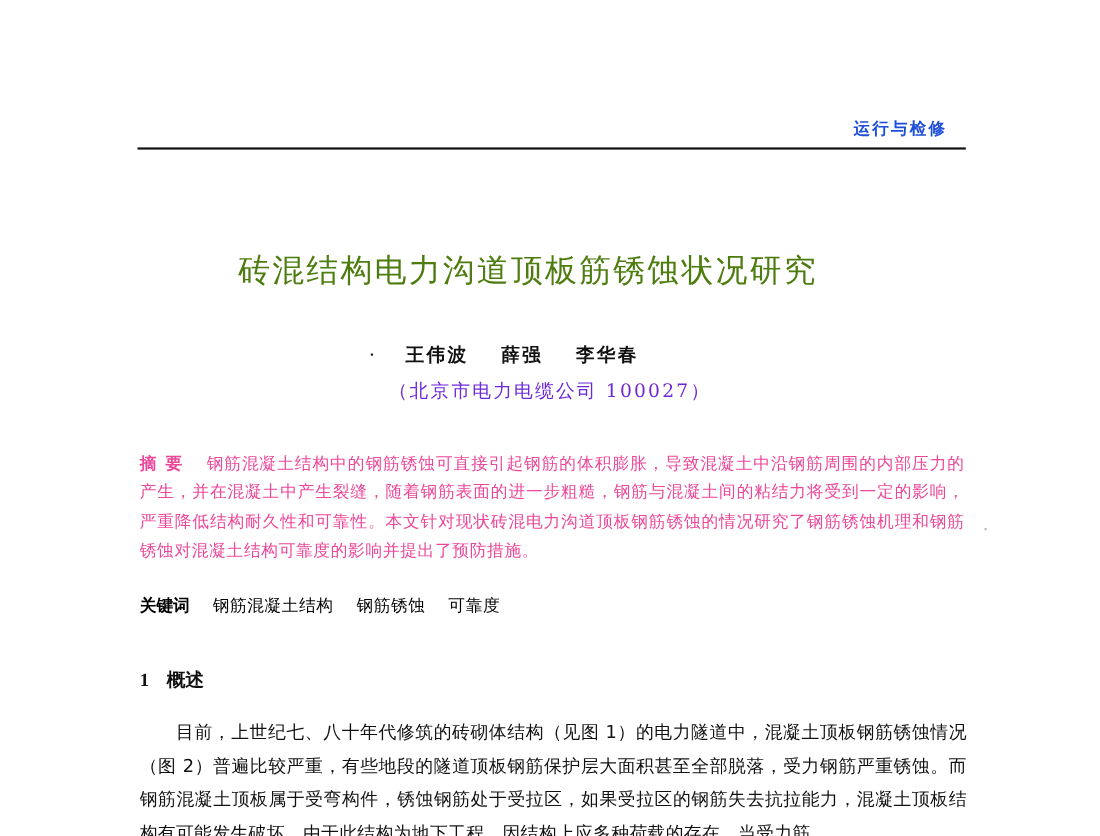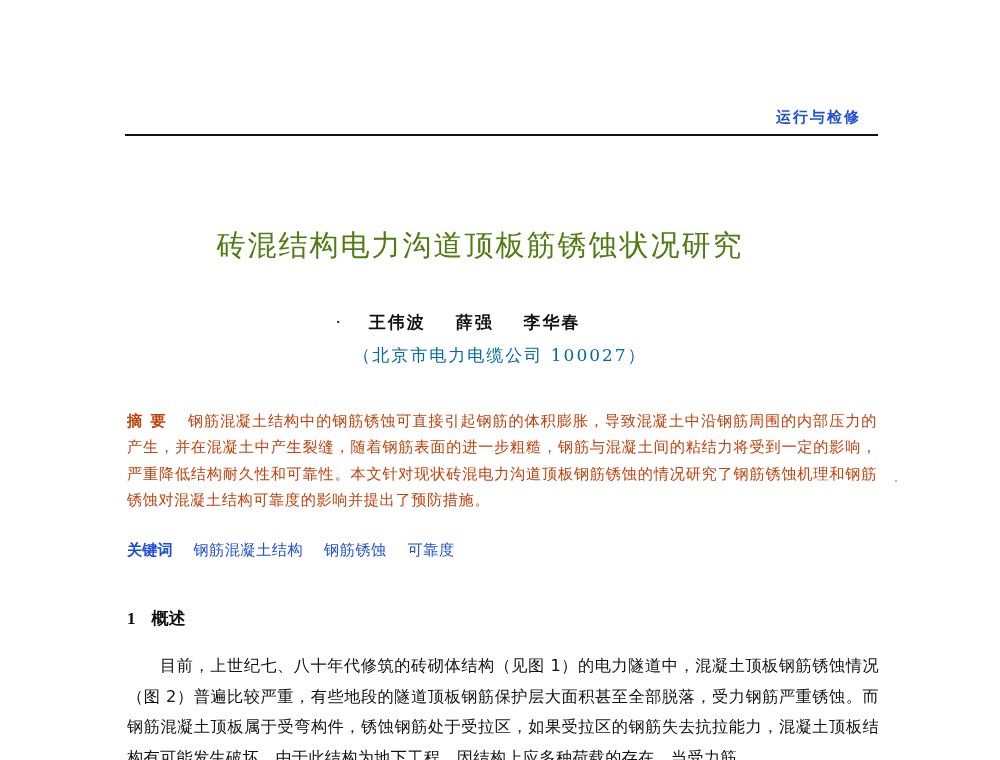--- a/index.html
+++ b/index.html
@@ -22,31 +22,31 @@
     color: #4d7c0f;
   }
   .authors {
     position: absolute; left: 0; top: 311px; width: 928px; text-align: center;
     font-size: 17px; font-weight: bold; color: #111;
   }
   .authors .dot { font-weight: normal; margin-right: 10px; }
   .authors .name { margin: 0 12px; letter-spacing: 2px; }
   .affiliation {
     position: absolute; left: 0; top: 344px; width: 1000px; text-align: center;
-    font-size: 17px; letter-spacing: 2px; color: #0369a1;
+    font-size: 17px; letter-spacing: 2px; color: #6d28d9;
   }
   .abstract {
     position: absolute; left: 127px; top: 408px; width: 750px;
     font-size: 15.2px; line-height: 26.3px; text-align: justify;
-    text-align-last: left; color: #c2410c; letter-spacing: 0.6px;
+    text-align-last: left; color: #ec4899; letter-spacing: 0.6px;
   }
   .abstract .label { font-family: "DejaVu Sans", sans-serif; font-weight: bold; margin-right: 14px; letter-spacing: 8px; }
   .keywords {
     position: absolute; left: 127px; top: 540px; width: 750px;
-    font-size: 15.2px; color: #1d4ed8;
+    font-size: 15.2px; color: #000000;
   }
   .keywords .label { font-family: "DejaVu Sans", sans-serif; font-weight: bold; margin-right: 16px; }
   .keywords .kw { margin-right: 16px; letter-spacing: 0.5px; }
   .section-heading {
     position: absolute; left: 127px; top: 607px;
     font-family: Liberation Serif, serif; font-weight: bold; font-size: 17px; color: #111;
   }
   .section-heading .num { margin-right: 16px; }
   .body-text {
     position: absolute; left: 127px; top: 651px; width: 752px;

